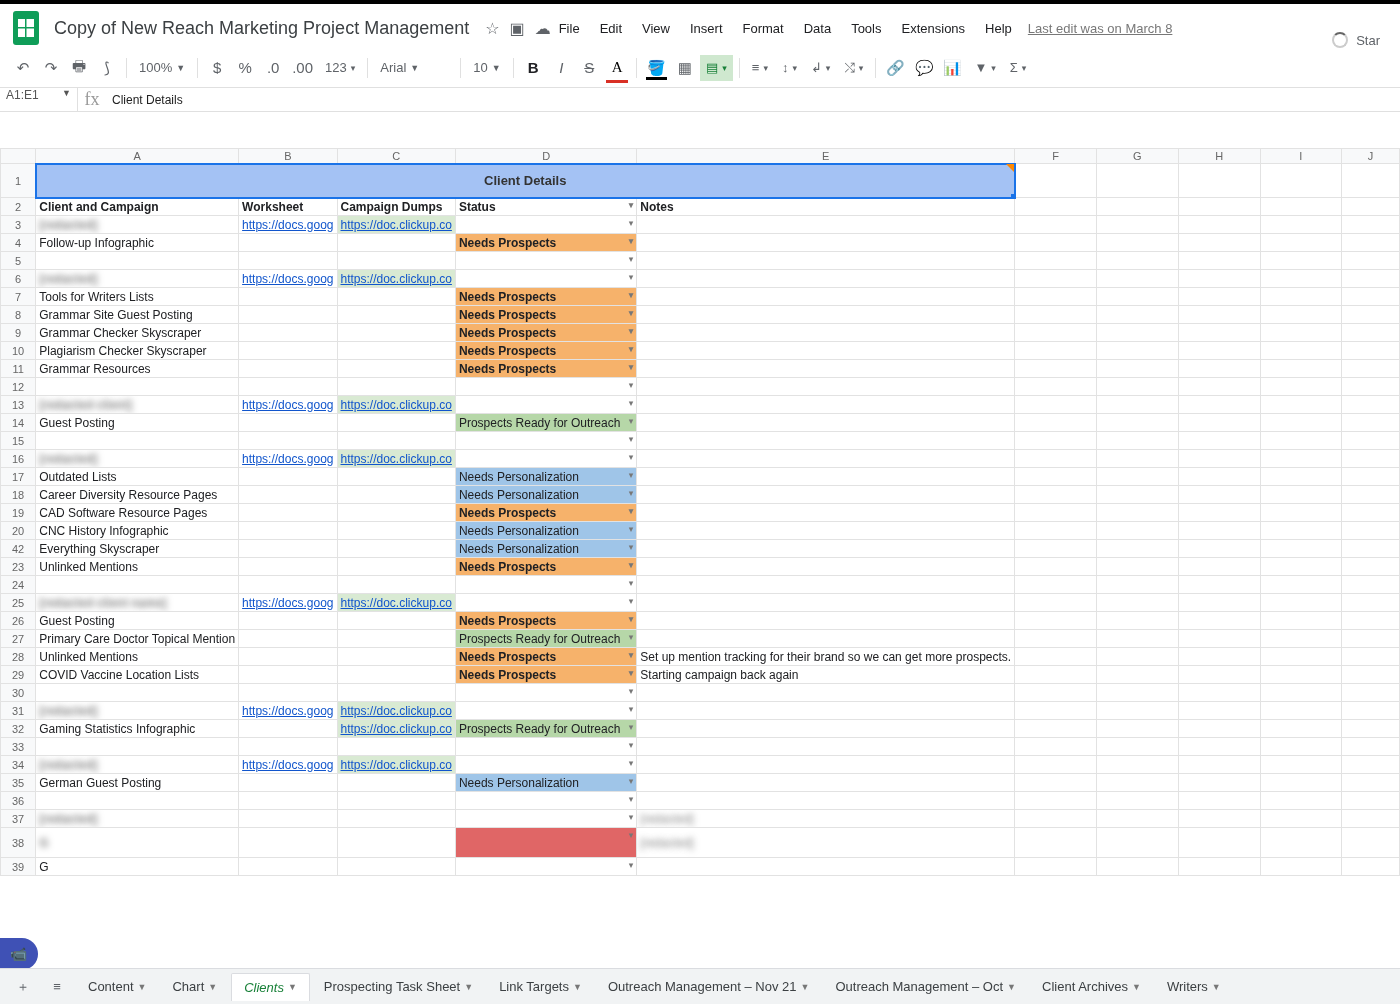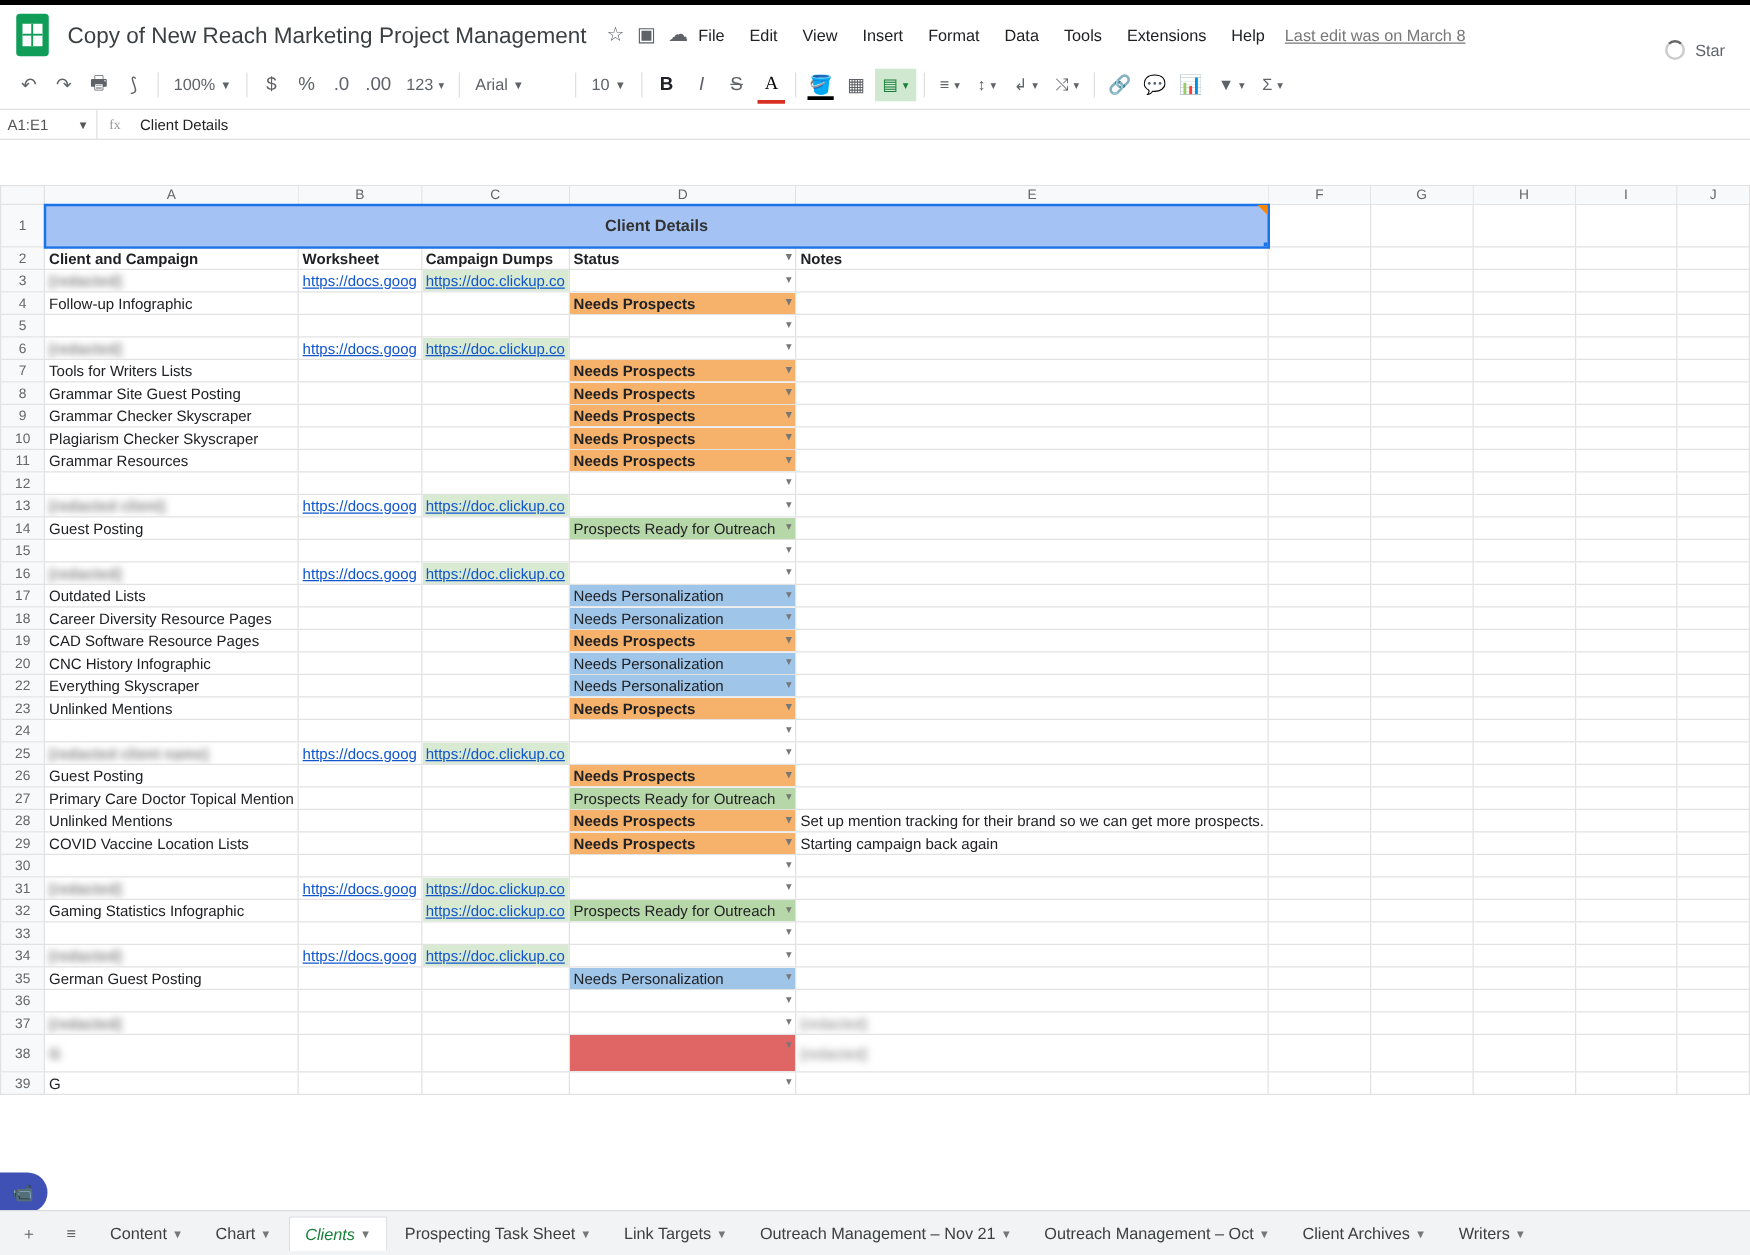--- a/index.html
+++ b/index.html
@@ -32,22 +32,22 @@
   .tb-sel .caret{ font-size:9px;}
   .bold { font-weight:bold; color:#202124;}
   .fontA { font-family:serif; position:relative;}
   .fontA.color { color:#000;}
   .fontA.color::after{ content:""; position:absolute; left:2px; right:2px; bottom:-2px; height:3px; background:#d93025;}
   .fillbtn{ position:relative;}
   .fillbtn::after{ content:""; position:absolute; left:3px; right:3px; bottom:1px; height:3px; background:#000;}
   .merge-active{ background:#cfe8cf; color:#188038;}
   
   .fxbar { display:flex; align-items:center; border-bottom:1px solid #e0e0e0; height:24px; font-size:12px;}
-  .namebox { width:78px; padding:0 6px; display:flex; align-items:center; justify-content:space-between; border-right:1px solid #e0e0e0; height:100%; color:#555; cursor:pointer;}
-  .fx { width:28px; text-align:center; color:#999; font-family:serif; font-size:11px;}
+  .namebox { width:78px; padding:0 6px; display:flex; justify-content:space-between; border-right:1px solid #e0e0e0; height:100%; color:#555; cursor:pointer;}
+  .fx { width:28px; text-align:center; color:#999; font-family:serif; font-size:18px;}
   .fxval { padding-left:6px; flex:1; color:#222;}
   
   .grid { position:absolute; top:148px; bottom:36px; left:0; right:0; overflow:hidden; font-size:12px; }
   table { border-collapse:collapse; table-layout:fixed; }
   th, td { border:1px solid #e2e2e2; height:18px; padding:0 3px; overflow:hidden; white-space:nowrap; text-overflow:clip; vertical-align:middle;}
   th { background:#f8f9fa; color:#666; font-weight:normal; font-size:11px; text-align:center; }
   th.rowh { width:36px; background:#f8f9fa;}
   .corner{ width:36px; background:#f8f9fa;}
   .colA{width:184px;} .colB{width:85px;} .colC{width:100px;} .colD{width:170px;} .colE{width:340px;}
   .colF,.colG,.colH,.colI{width:85px;} .colJ{width:60px;}
@@ -461,21 +461,21 @@
           <td></td>
           <td class="status-cell st-blue"><span>Needs Personalization</span></td>
           <td></td>
           <td></td>
           <td></td>
           <td></td>
           <td></td>
           <td></td>
         </tr>
         <tr>
-          <th class="rowh">22</th>
+          <th class="rowh">42</th>
           <td>Everything Skyscraper</td>
           <td></td>
           <td></td>
           <td class="status-cell st-blue"><span>Needs Personalization</span></td>
           <td></td>
           <td></td>
           <td></td>
           <td></td>
           <td></td>
           <td></td>

